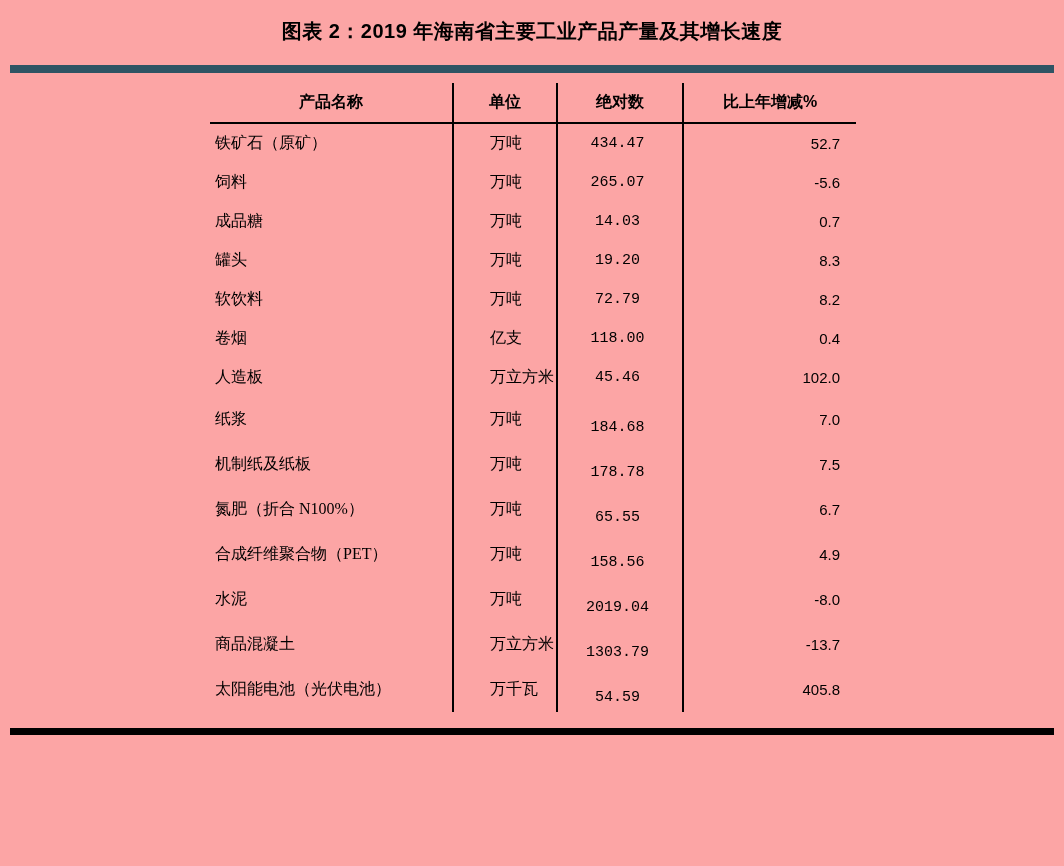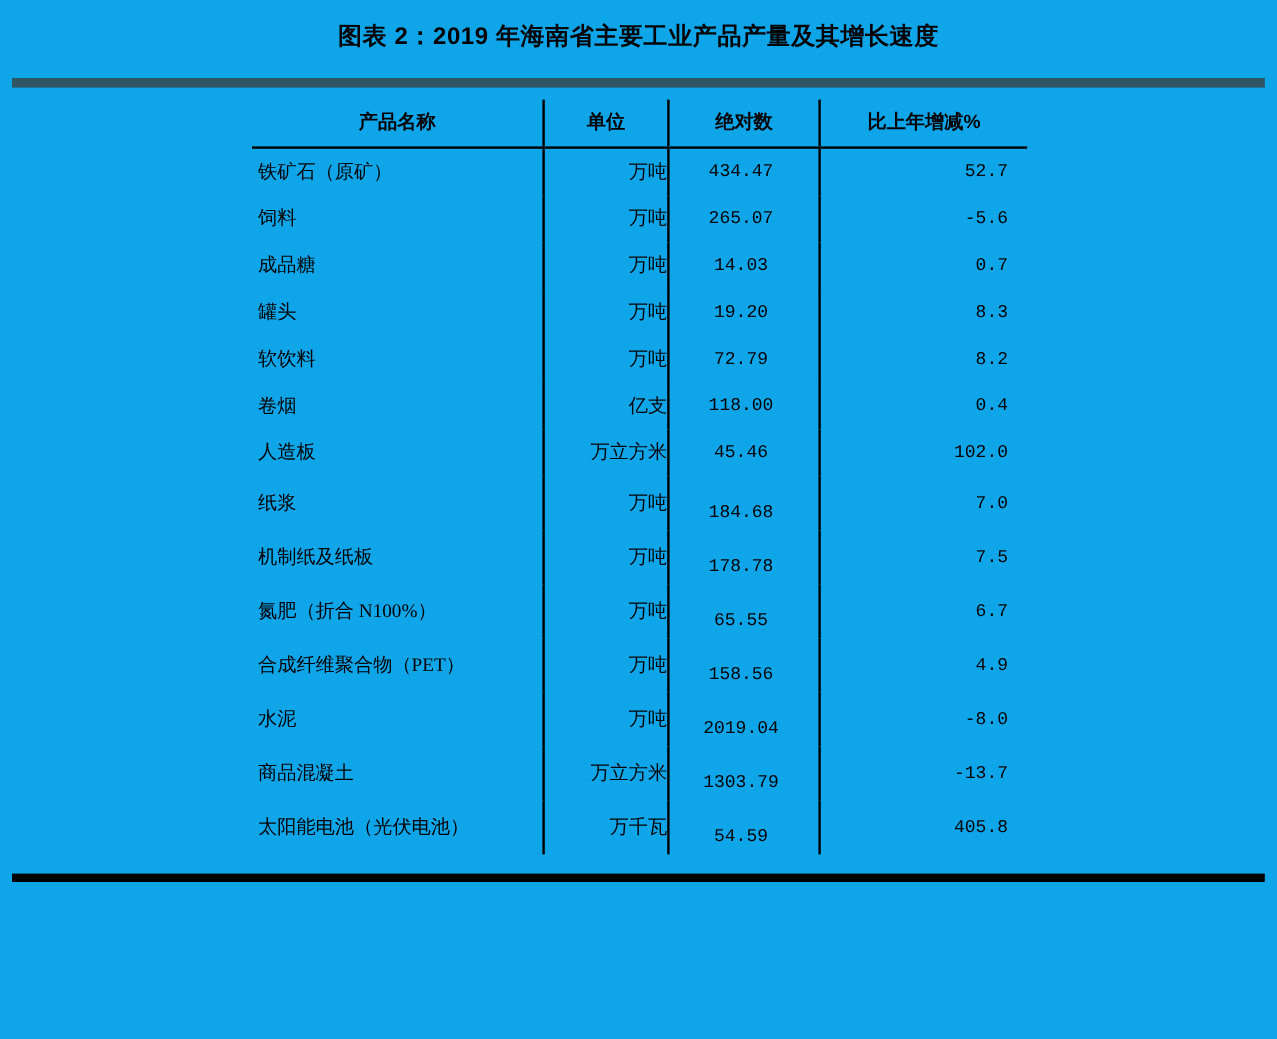--- a/index.html
+++ b/index.html
@@ -4,21 +4,21 @@
 <style>
   html, body {
     margin: 0;
     padding: 0;
     background: #ffffff;
   }
   .page {
     position: relative;
     width: 1064px;
     height: 866px;
-    background: #0ea5e9;
+    background: #fca5a5;
     overflow: hidden;
     font-family: "Liberation Serif", serif;
     color: #000000;
   }
   .chart-title {
     padding-top: 18px;
     text-align: center;
     font-family: "Liberation Sans", sans-serif;
     font-weight: bold;
     font-size: 20px;
@@ -60,32 +60,33 @@
   .data-table th.col-unit, .data-table td.col-unit,
   .data-table th.col-abs,  .data-table td.col-abs,
   .data-table th.col-growth, .data-table td.col-growth {
     border-left: 2px solid #000000;
   }
   .data-table td.col-name {
     text-align: left;
     padding-left: 5px;
   }
   .data-table td.col-unit {
-    text-align: right;
+    text-align: left;
+    padding-left: 36px;
   }
   .data-table td.col-abs {
     text-align: center;
     padding-right: 5px;
     font-family: "Liberation Mono", monospace;
     font-size: 15px;
   }
   .data-table td.col-growth {
     text-align: right;
     padding-right: 16px;
-    font-family: Liberation Mono, monospace;
+    font-family: Liberation Sans, sans-serif;
     font-size: 15px;
     padding-left: 46px;
   }
   
   .data-table tbody tr:nth-child(n+8) td.col-abs {
     vertical-align: bottom;
     padding-bottom: 6px;
   }
   .bottom-rule {
     height: 7px;

